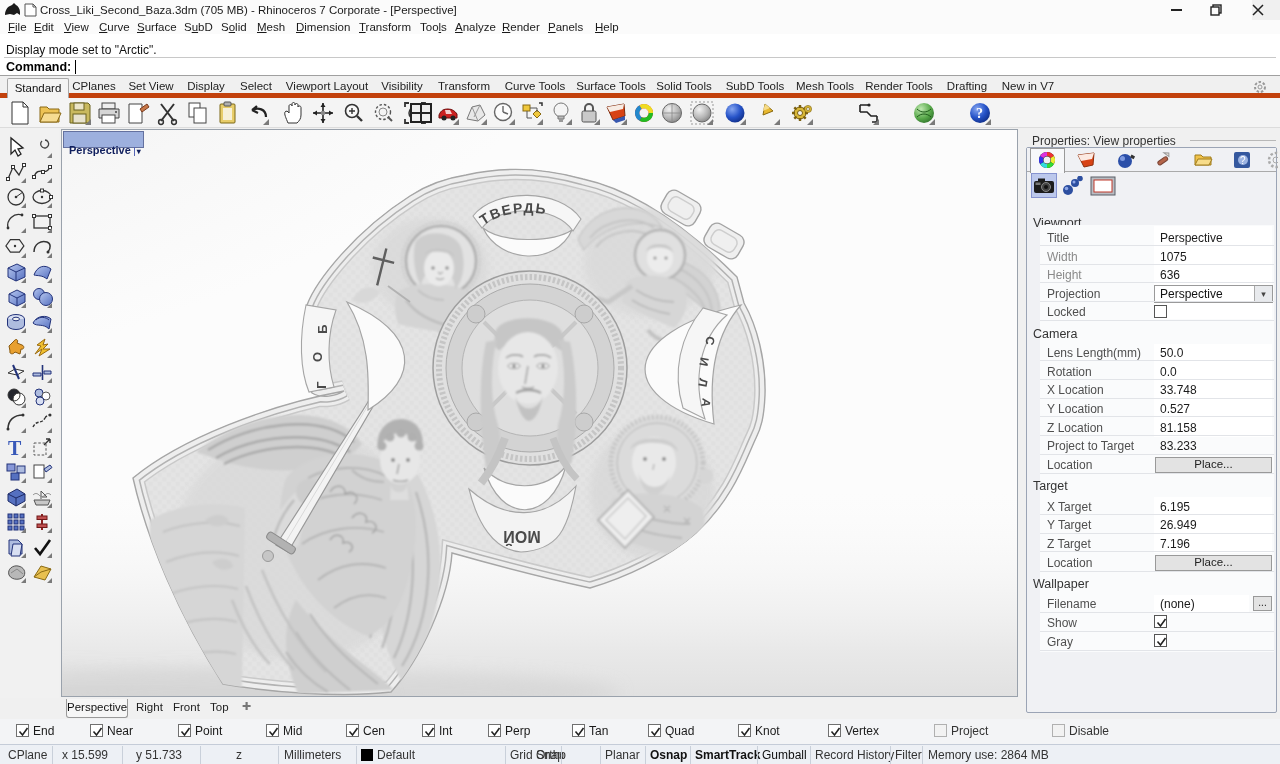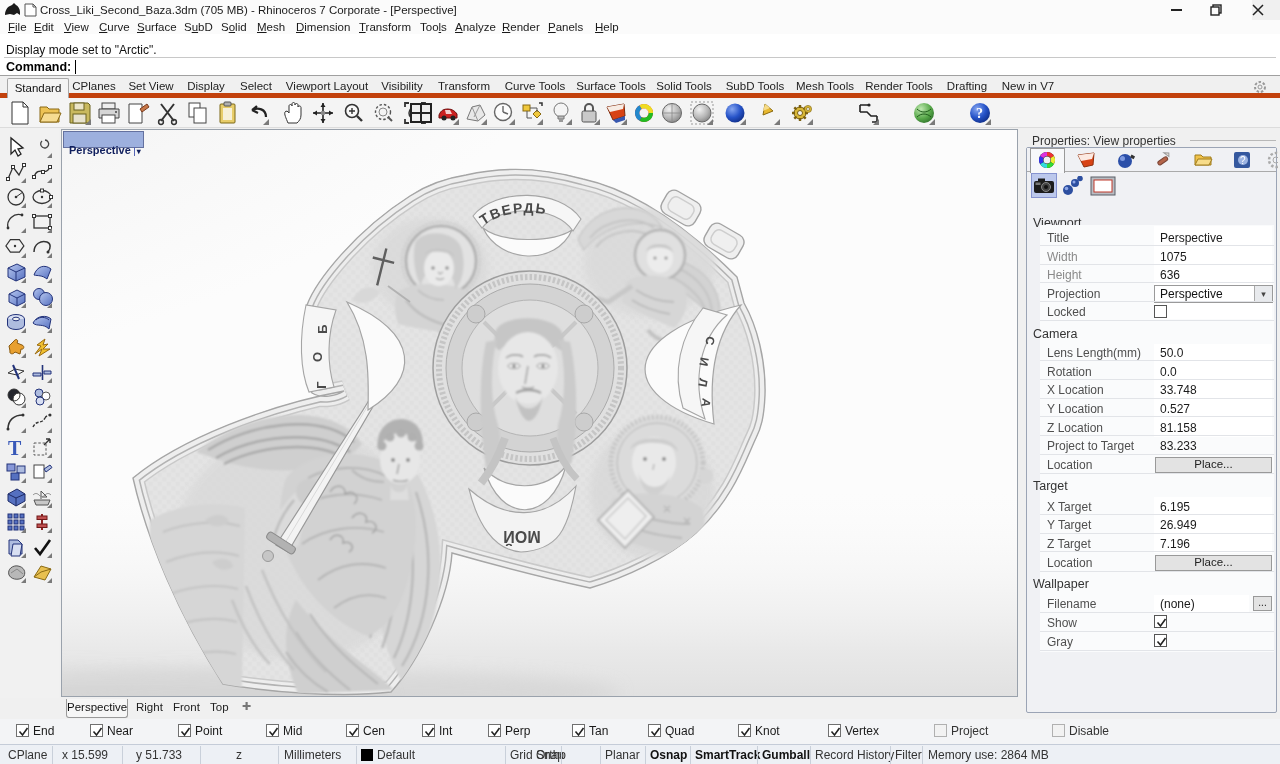--- a/index.html
+++ b/index.html
@@ -855,21 +855,21 @@
   <span class="sbtxt" style="left:136px">y 51.733</span>
   <span class="sbtxt" style="left:236px">z</span>
   <span class="sbtxt" style="left:284px">Millimeters</span>
   <span class="abs" style="left:361px;top:4px;width:12px;height:12px;background:#000"></span>
   <span class="sbtxt" style="left:377px">Default</span>
   <span class="sbtxt" style="left:510px">Grid Snap</span>
   <span class="sbtxt" style="left:536px">Ortho</span>
   <span class="sbtxt" style="left:605px">Planar</span>
   <span class="sbtxt" style="left:650px;font-weight:bold;color:#111">Osnap</span>
   <span class="sbtxt" style="left:695px;font-weight:bold;color:#111">SmartTrack</span>
-  <span class="sbtxt" style="left:762px;font-weight:bold;color:#111">Gumball</span>
+  <span class="sbtxt" style="left:762px;font-weight:normal;color:#111">Gumball</span>
   <span class="sbtxt" style="left:815px">Record History</span>
   <span class="sbtxt" style="left:895px">Filter</span>
   <span class="sbtxt" style="left:928px">Memory use: 2864 MB</span>
   <span class="sep" style="left:52px"></span>
     <span class="sep" style="left:122px"></span>
   <span class="sep" style="left:200px"></span>
     <span class="sep" style="left:278px"></span>
   <span class="sep" style="left:356px"></span>
     <span class="sep" style="left:505px"></span>
   <span class="sep" style="left:561px"></span>

